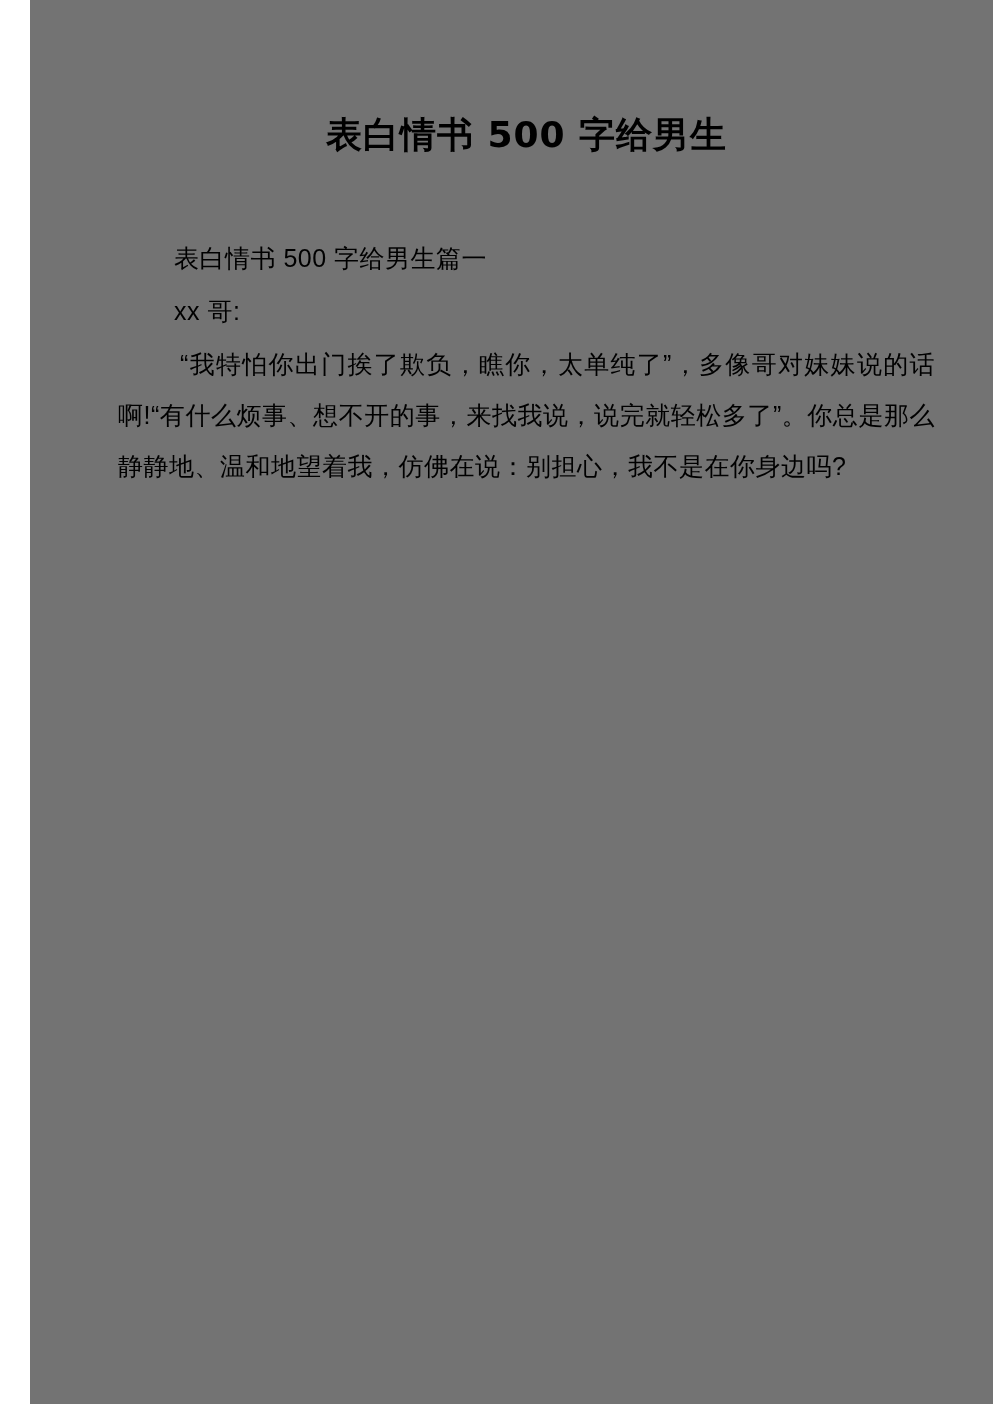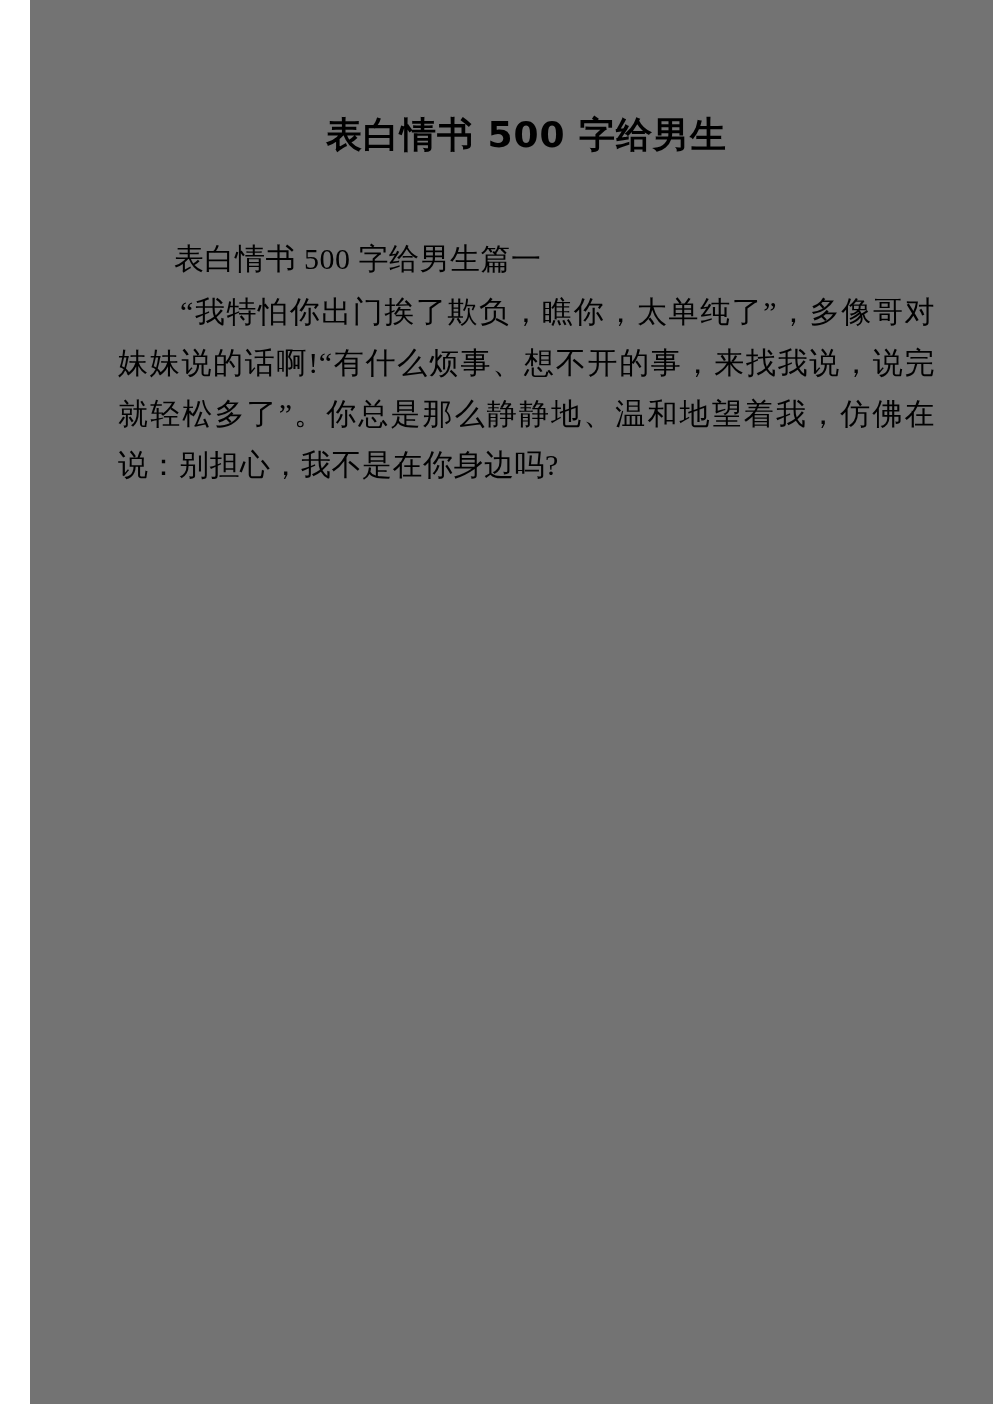--- a/index.html
+++ b/index.html
@@ -31,37 +31,38 @@
     font-weight: bold;
     letter-spacing: 1px;
     line-height: 1.3;
     font-family: "DejaVu Sans", "Liberation Sans", sans-serif;
   }
   .body-block {
     margin-top: 74px;
   }
   .para {
     margin: 0 0 2px 0;
-    font-size: 30px;
+    font-size: 25px;
     line-height: 51px;
     text-align: justify;
     text-justify: inter-ideograph;
     letter-spacing: 0.5px;
-    font-family: Liberation Serif, serif;
+    font-family: Liberation Sans, sans-serif;
   }
   .indent-1 {
     text-indent: 56px;
   }
   .indent-2 {
     text-indent: 62px;
   }
 </style>
 </head>
 <body>
 
 <div class="page">
   <h1 class="doc-title">表白情书 500 字给男生</h1>
 
   <div class="body-block">
     <p class="para indent-1">表白情书 500 字给男生篇一</p>
+    <p class="para indent-1">xx 哥:</p>
     <p class="para indent-2">“我特怕你出门挨了欺负，瞧你，太单纯了”，多像哥对妹妹说的话啊!“有什么烦事、想不开的事，来找我说，说完就轻松多了”。你总是那么静静地、温和地望着我，仿佛在说：别担心，我不是在你身边吗?</p>
   </div>
 </div>
 
 </body></html>

